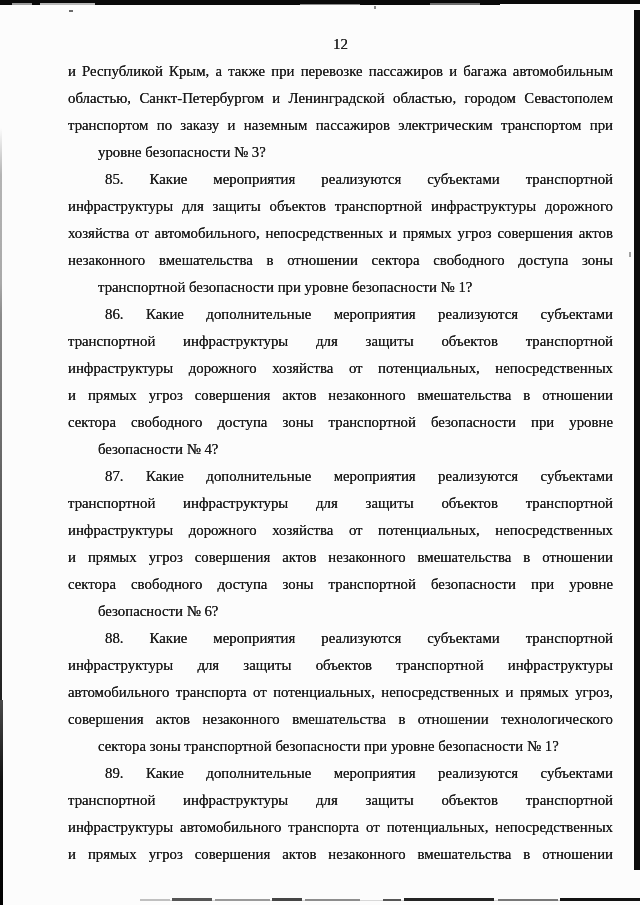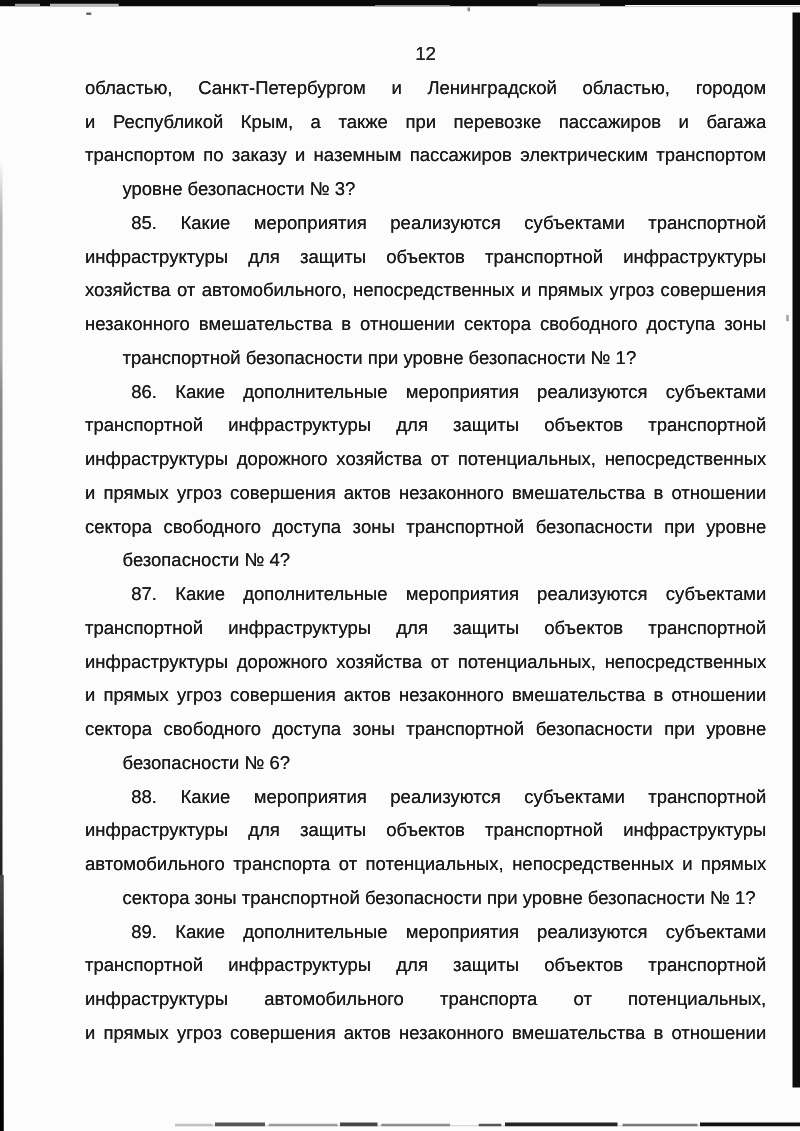--- a/index.html
+++ b/index.html
@@ -6,21 +6,21 @@
     margin: 0;
     padding: 0;
     background: #ffffff;
   }
   #scan-page {
     position: relative;
     width: 640px;
     height: 905px;
     background: #fcfcfc;
     overflow: hidden;
-    font-family: Liberation Sans, sans-serif;
+    font-family: Liberation Serif, serif;
     color: #1b1b1b;
   }
   
   .artifact { position: absolute; }
   #top-edge-bar {
     left: 0; top: 0; width: 640px; height: 5px;
     background: #0a0a0a;
   }
   #top-edge-bar-thin {
     left: 500px; top: 4px; width: 140px; height: 1px;
@@ -122,22 +122,22 @@
   <div class="artifact bottom-mark" id="bm-7"></div>
   <div class="artifact bottom-mark" id="bm-8"></div>
   <div class="artifact bottom-mark" id="bm-9"></div>
   <div class="artifact" id="speck-top-left"></div>
   <div class="artifact" id="speck-top-mid"></div>
   <div class="artifact" id="speck-right-mid"></div>
 
   <div id="page-number">12</div>
   <div id="document-text">
       <div class="paragraph">
+        <div class="line">и Республикой Крым, а также при перевозке пассажиров и багажа автомобильным</div>
         <div class="line">областью, Санкт-Петербургом и Ленинградской областью, городом Севастополем</div>
-        <div class="line">и Республикой Крым, а также при перевозке пассажиров и багажа автомобильным</div>
         <div class="line">транспортом по заказу и наземным пассажиров электрическим транспортом при</div>
         <div class="line last">уровне безопасности № 3?</div>
       </div>
       <div class="paragraph">
         <div class="line indent">85. Какие мероприятия реализуются субъектами транспортной</div>
         <div class="line">инфраструктуры для защиты объектов транспортной инфраструктуры дорожного</div>
         <div class="line">хозяйства от автомобильного, непосредственных и прямых угроз совершения актов</div>
         <div class="line">незаконного вмешательства в отношении сектора свободного доступа зоны</div>
         <div class="line last">транспортной безопасности при уровне безопасности № 1?</div>
       </div>
@@ -154,20 +154,21 @@
         <div class="line">транспортной инфраструктуры для защиты объектов транспортной</div>
         <div class="line">инфраструктуры дорожного хозяйства от потенциальных, непосредственных</div>
         <div class="line">и прямых угроз совершения актов незаконного вмешательства в отношении</div>
         <div class="line">сектора свободного доступа зоны транспортной безопасности при уровне</div>
         <div class="line last">безопасности № 6?</div>
       </div>
       <div class="paragraph">
         <div class="line indent">88. Какие мероприятия реализуются субъектами транспортной</div>
         <div class="line">инфраструктуры для защиты объектов транспортной инфраструктуры</div>
         <div class="line">автомобильного транспорта от потенциальных, непосредственных и прямых угроз,</div>
+        <div class="line">совершения актов незаконного вмешательства в отношении технологического</div>
         <div class="line last">сектора зоны транспортной безопасности при уровне безопасности № 1?</div>
       </div>
       <div class="paragraph">
         <div class="line indent">89. Какие дополнительные мероприятия реализуются субъектами</div>
         <div class="line">транспортной инфраструктуры для защиты объектов транспортной</div>
         <div class="line">инфраструктуры автомобильного транспорта от потенциальных, непосредственных</div>
         <div class="line">и прямых угроз совершения актов незаконного вмешательства в отношении</div>
       </div>
     </div>
 

